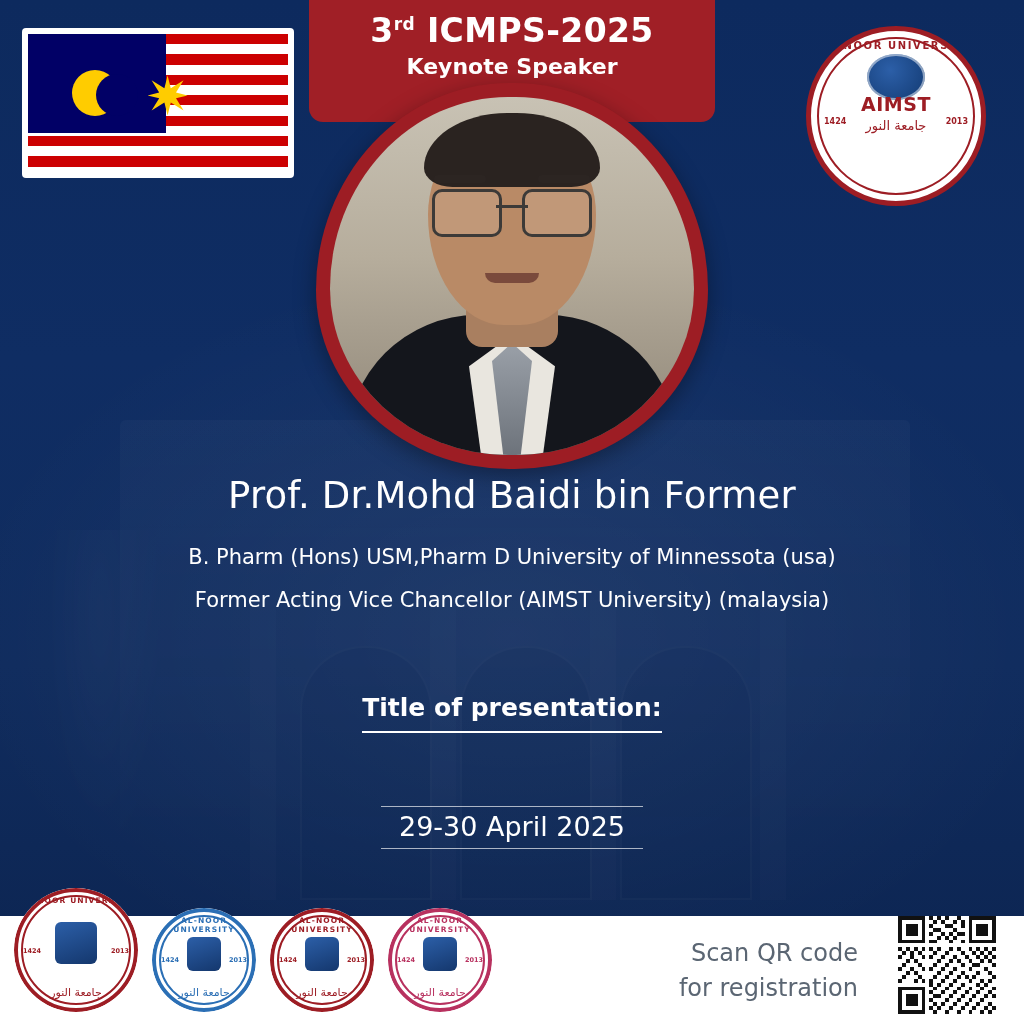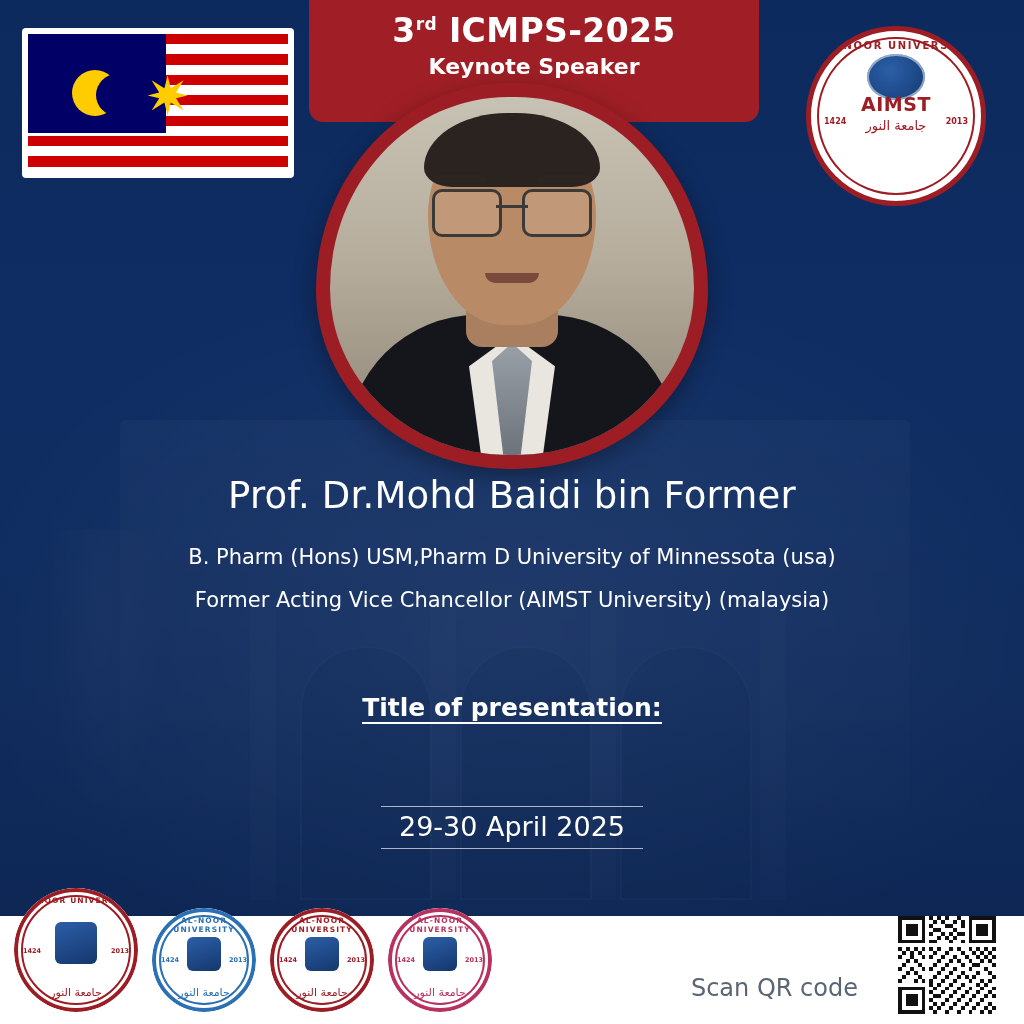--- a/index.html
+++ b/index.html
@@ -66,21 +66,21 @@
     width: 120px;
     height: 330px;
     background: radial-gradient(ellipse at 50% 25%, rgba(255,255,255,0.18), rgba(255,255,255,0) 70%);
   }
 
   
   .top-banner {
     position: absolute;
     left: 309px;
     top: 0;
-    width: 450px;
+    width: 406px;
     height: 122px;
     background: #a01f26;
     border-bottom-left-radius: 14px;
     border-bottom-right-radius: 14px;
     text-align: center;
     color: #ffffff;
     z-index: 3;
   }
   .banner-line1 {
     margin-top: 14px;
@@ -404,21 +404,21 @@
     left: 0; right: 0;
     top: 693px;
     text-align: center;
     color: #ffffff;
     font-size: 25px;
     font-weight: bold;
     z-index: 4;
   }
   .title-label span {
     border-bottom: 2px solid #ffffff;
-    padding-bottom: 0;
+    padding-bottom: 9px;
   }
   .title-text {
     position: absolute;
     left: 0; right: 0;
     top: 746px;
     text-align: center;
     color: #ffffff;
     font-size: 25px;
     font-weight: bold;
     z-index: 4;
@@ -671,20 +671,21 @@
       <div class="ms-top">AL-NOOR UNIVERSITY</div>
       <div class="ms-emblem"></div>
       <div class="ms-year l">1424</div>
       <div class="ms-year r">2013</div>
       <div class="ms-bottom">جامعة النور</div>
     </div>
   </div>
 
   <div class="scan-text">
     <div>Scan QR code</div>
+    <div>for registration</div>
   </div>
 
   <div class="qr">
     <svg width="110" height="98" viewBox="0 0 25 25" shape-rendering="crispEdges">
       <rect width="25" height="25" fill="#ffffff"></rect>
       <g fill="#111111">
         <rect x="0" y="0" width="7" height="1"></rect>
           <rect x="0" y="6" width="7" height="1"></rect>
         <rect x="0" y="0" width="1" height="7"></rect>
           <rect x="6" y="0" width="1" height="7"></rect>

